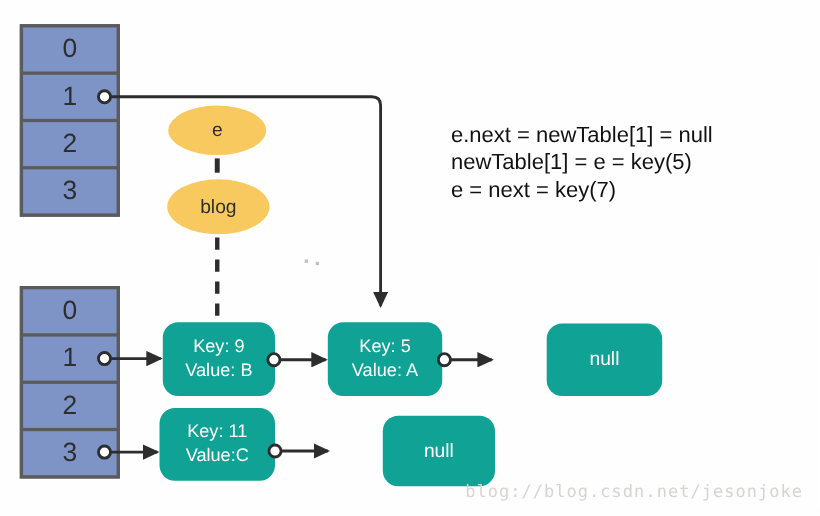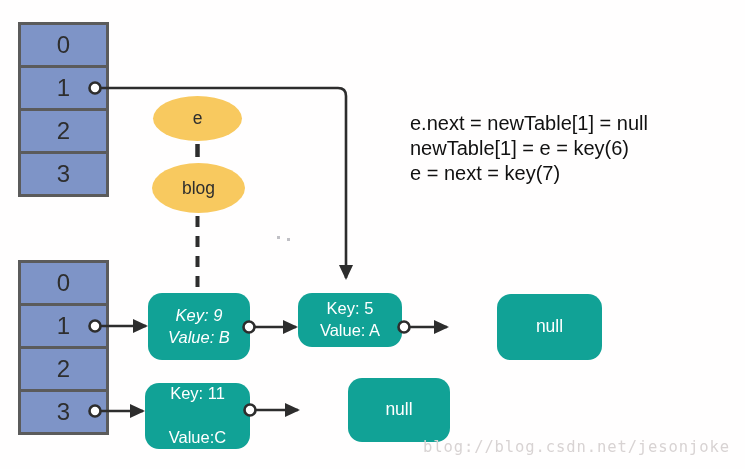--- a/index.html
+++ b/index.html
@@ -64,38 +64,38 @@
   <div class="htable" style="left:18px; top:260px;">
     <div class="cell">0</div>
     <div class="cell">1</div>
     <div class="cell">2</div>
     <div class="cell">3</div>
   </div>
 
   <div class="ptr" style="left:153px; top:96px;  width:89px; height:45px;">e</div>
   <div class="ptr" style="left:152px; top:163px; width:93px; height:50px;">blog</div>
 
-  <div class="node" style="left:148px; top:293px; width:102px; height:67px;font-style:italic;">
+  <div class="node" style="left:148px; top:293px; width:102px; height:67px;">
     <span>Key: 9</span>
     <span>Value: B</span>
   </div>
-  <div class="node" style="left:298px; top:293px; width:104px; height:54px;">
+  <div class="node" style="left:298px; top:293px; width:104px; height:67px;">
     <span>Key: 5</span>
     <span>Value: A</span>
   </div>
   <div class="node single" style="left:449px; top:294px; width:105px; height:66px;">null</div>
-  <div class="node" style="left:145px; top:383px; width:105px; height:66px;justify-content:space-between;">
+  <div class="node" style="left:145px; top:371px; width:105px; height:66px;">
     <span>Key: 11</span>
     <span>Value:C</span>
   </div>
   <div class="node single" style="left:300px; top:378px; width:102px; height:64px;">null</div>
 
   <div class="annotation">
     <div>e.next = newTable[1] = null</div>
-    <div>newTable[1] = e = key(6)</div>
+    <div>newTable[1] = e = key(5)</div>
     <div>e = next = key(7)</div>
   </div>
 
   <div class="artifact-dot" style="left:277px; top:236px;"></div>
   <div class="artifact-dot" style="left:287px; top:238px;"></div>
 
   <div class="watermark">blog://blog.csdn.net/jesonjoke</div>
 
   <svg id="wires" viewBox="0 0 745 469">
     <defs>

